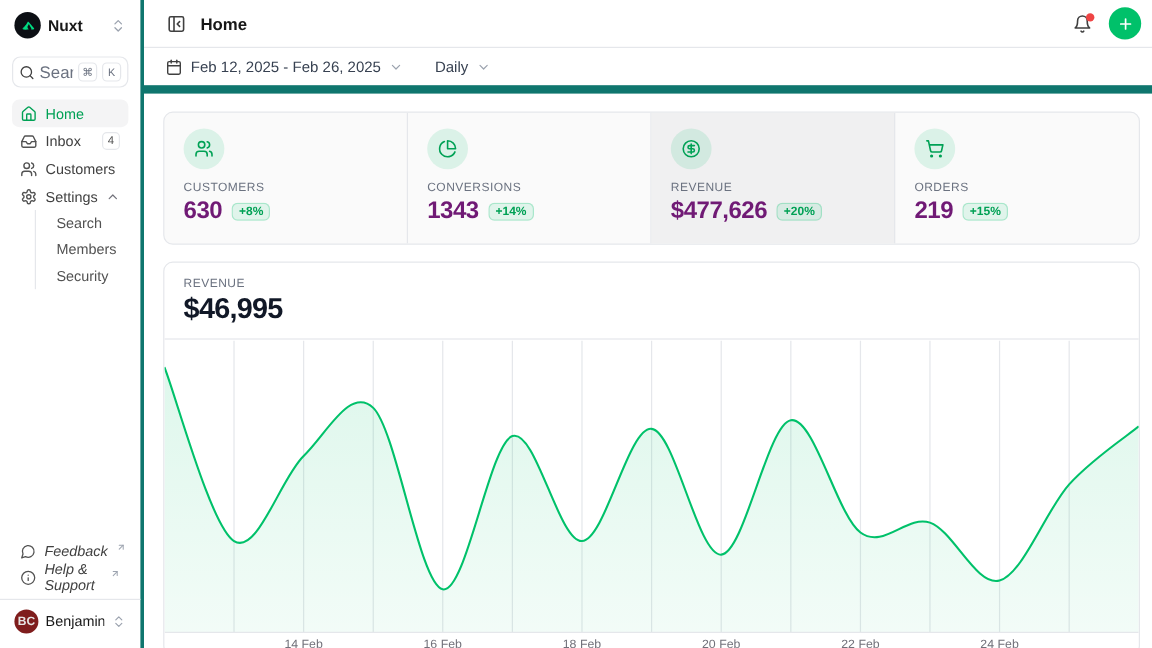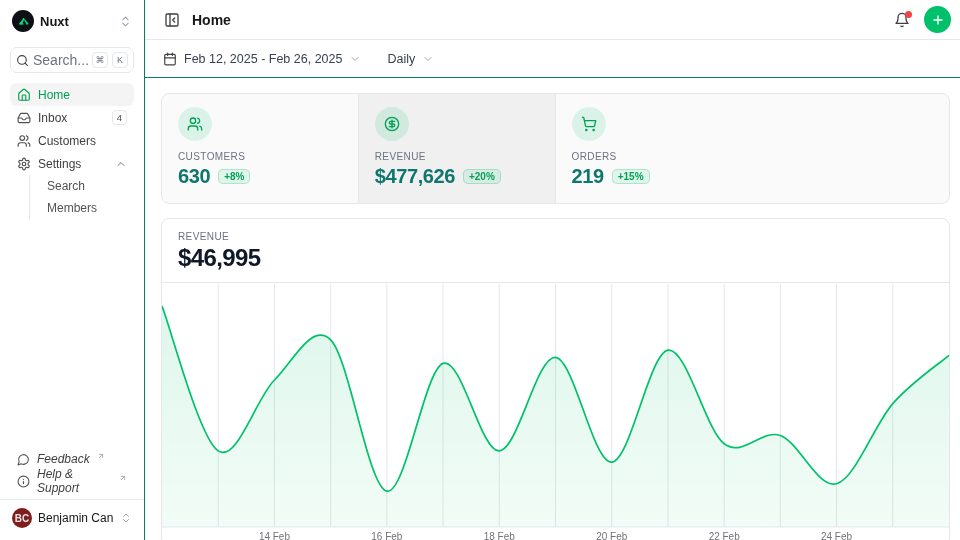--- a/index.html
+++ b/index.html
@@ -6,21 +6,21 @@
   html,body { width:960px; height:540px; overflow:hidden; }
   body {
     font-family:"Liberation Sans","DejaVu Sans",sans-serif;
     background:#fff; color:#171717; display:flex; font-size:12px;
   }
   svg { display:block; }
   .icon { flex:none; }
 
   
   aside {
-    width:145px; flex:none; border-right:1px solid #0f766e;
+    width:120px; flex:none; border-right:3px solid #0f766e;
     display:flex; flex-direction:column; padding:9px 10px 4px;
   }
   .team-row { display:flex; align-items:center; gap:6px; padding:1px 2px; cursor:pointer; }
   .logo-circle { width:22px; height:22px; border-radius:50%; background:#0c0f14;
     display:flex; align-items:center; justify-content:center; }
   .team-name { font-size:13px; font-weight:700; flex:1; }
   .muted-ico { color:#9ca3af; }
 
   .search-box { margin-top:14px; height:26px; border:1px solid #e5e7eb; border-radius:7px;
     display:flex; align-items:center; gap:4px; padding:0 5px; background:#fff; }
@@ -62,39 +62,39 @@
   .top-header { height:40px; flex:none; border-bottom:1px solid #e5e7eb; display:flex;
     align-items:center; gap:8px; padding:0 9px 0 15px; }
   .icon-btn { background:none; border:none; cursor:pointer; color:#404040; padding:4px;
     display:flex; align-items:center; justify-content:center; border-radius:6px; position:relative; }
   .page-title { font-size:14px; font-weight:700; }
   .header-spacer { flex:1; }
   .notif-dot { position:absolute; top:3px; right:2px; width:7px; height:7px; border-radius:50%; }
   .plus-btn { width:27px; height:27px; border-radius:50%; border:none; cursor:pointer;
     color:#fff; display:flex; align-items:center; justify-content:center; margin-left:2px; }
 
-  .toolbar { height:38px; flex:none; border-bottom:1px solid #0f766e; display:flex;
+  .toolbar { height:38px; flex:none; border-bottom:7px solid #0f766e; display:flex;
     align-items:center; gap:22px; padding:0 16px; }
   .toolbar-btn { display:flex; align-items:center; gap:7px; background:none; border:none;
     cursor:pointer; font-family:inherit; font-size:12.5px; color:#374151; padding:4px 2px; }
   .toolbar-btn .glyph { color:#404040; }
 
   .content { flex:1; padding:15px 10px 0 16px; overflow:hidden; }
 
   .stats { display:grid; grid-template-columns:repeat(4,1fr); border:1px solid #e5e7eb;
     border-radius:8px; background:#fafafa; overflow:hidden; }
   .stat-cell { padding:13px 16px 15px; border-right:1px solid #e5e7eb; cursor:pointer; }
   .stat-cell:last-child { border-right:none; }
   .stat-cell.selected { background:#f0f0f1; }
   .stat-icon { width:34px; height:34px; border-radius:50%; background:rgba(0,193,106,0.12);
     color:#00a155; display:flex; align-items:center; justify-content:center; }
   .stat-label { margin-top:10px; font-size:10px; font-weight:500; letter-spacing:0.4px;
     color:#6b7280; text-transform:uppercase; }
   .stat-value-row { margin-top:3px; display:flex; align-items:center; gap:8px; }
-  .stat-value { font-size:20px; font-weight:700; letter-spacing:-0.4px; color:#0f766e; }
+  .stat-value { font-size:20px; font-weight:700; letter-spacing:-0.4px; color:#701a75; }
   .delta-badge { font-size:10px; font-weight:600; color:#00a155; background:rgba(0,193,106,0.10);
     box-shadow:inset 0 0 0 1px rgba(0,193,106,0.25); border-radius:5px; padding:2px 6px; }
 
   .chart-card { margin-top:14px; border:1px solid #e5e7eb; border-radius:8px; background:#fff;
     overflow:hidden; }
   .chart-header { padding:12px 16px 10px; border-bottom:1px solid #e5e7eb; }
   .chart-label { font-size:10px; font-weight:500; letter-spacing:0.4px; color:#6b7280;
     text-transform:uppercase; }
   .chart-value { margin-top:2px; font-size:24px; font-weight:700; letter-spacing:-0.6px;
     color:#111827; }
@@ -178,20 +178,21 @@
       <span class="icon trail">
         <svg width="12" height="12" viewBox="0 0 24 24" fill="none" stroke="currentColor" stroke-width="2" stroke-linecap="round" stroke-linejoin="round">
             <path d="m18 15-6-6-6 6"></path>
           </svg>
       </span>
     </div>
 
     <div class="subnav">
       <div class="subnav-item">Search</div>
       <div class="subnav-item">Members</div>
+      <div class="subnav-item">Security</div>
     </div>
   </nav>
 
   <div class="sidebar-spacer"></div>
 
   <div class="footer-links">
     <div class="footer-item">
       <span class="icon glyph">
         <svg width="13" height="13" viewBox="0 0 24 24" fill="none" stroke="currentColor" stroke-width="2" stroke-linecap="round" stroke-linejoin="round">
             <path d="M7.9 20A9 9 0 1 0 4 16.1L2 22Z"></path>
@@ -308,20 +309,33 @@
               <path d="M16 3.13a4 4 0 0 1 0 7.75"></path>
             </svg>
         </span>
         <div class="stat-label">Customers</div>
         <div class="stat-value-row">
           <span class="stat-value">630</span>
           <span class="delta-badge">+8%</span>
         </div>
       </div>
 
+      <div class="stat-cell">
+        <span class="stat-icon icon">
+          <svg width="16" height="16" viewBox="0 0 24 24" fill="none" stroke="currentColor" stroke-width="2" stroke-linecap="round" stroke-linejoin="round">
+              <path d="M21.21 15.89A10 10 0 1 1 8 2.83"></path>
+              <path d="M22 12A10 10 0 0 0 12 2v10z"></path>
+            </svg>
+        </span>
+        <div class="stat-label">Conversions</div>
+        <div class="stat-value-row">
+          <span class="stat-value">1343</span>
+          <span class="delta-badge">+14%</span>
+        </div>
+      </div>
 
       <div class="stat-cell selected">
         <span class="stat-icon icon">
           <svg width="16" height="16" viewBox="0 0 24 24" fill="none" stroke="currentColor" stroke-width="2" stroke-linecap="round" stroke-linejoin="round">
               <circle cx="12" cy="12" r="10"></circle>
               <path d="M16 8h-6a2 2 0 1 0 0 4h4a2 2 0 1 1 0 4H8"></path>
               <path d="M12 18V6"></path>
             </svg>
         </span>
         <div class="stat-label">Revenue</div>

